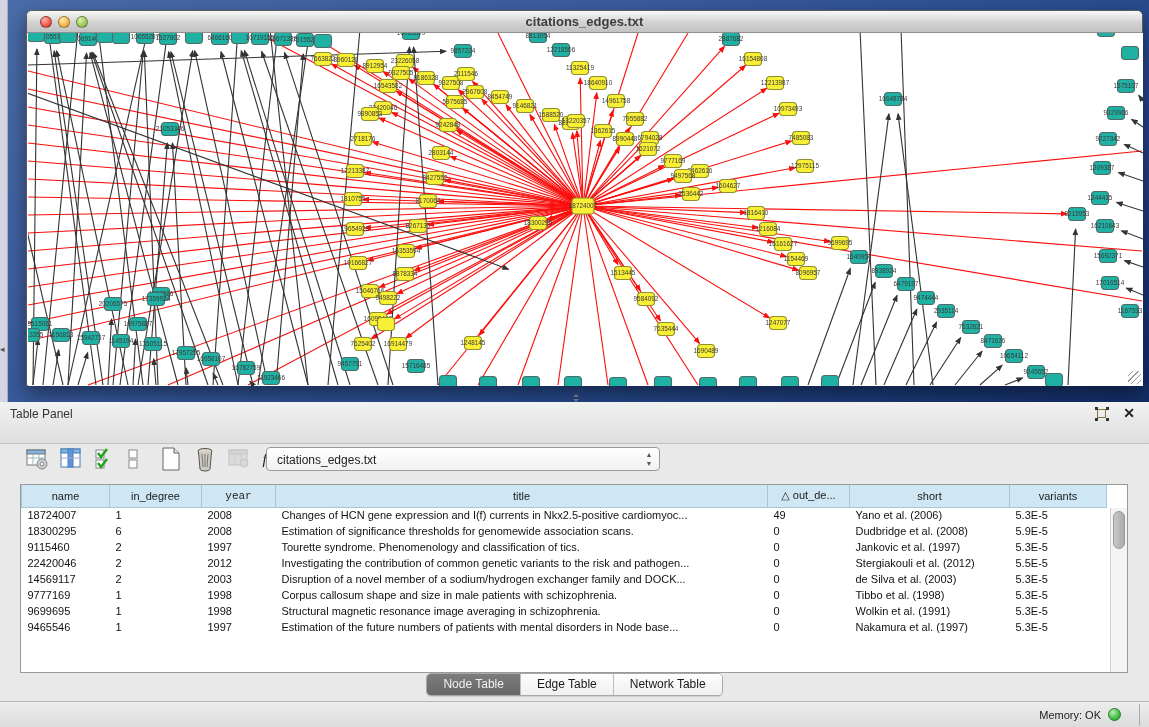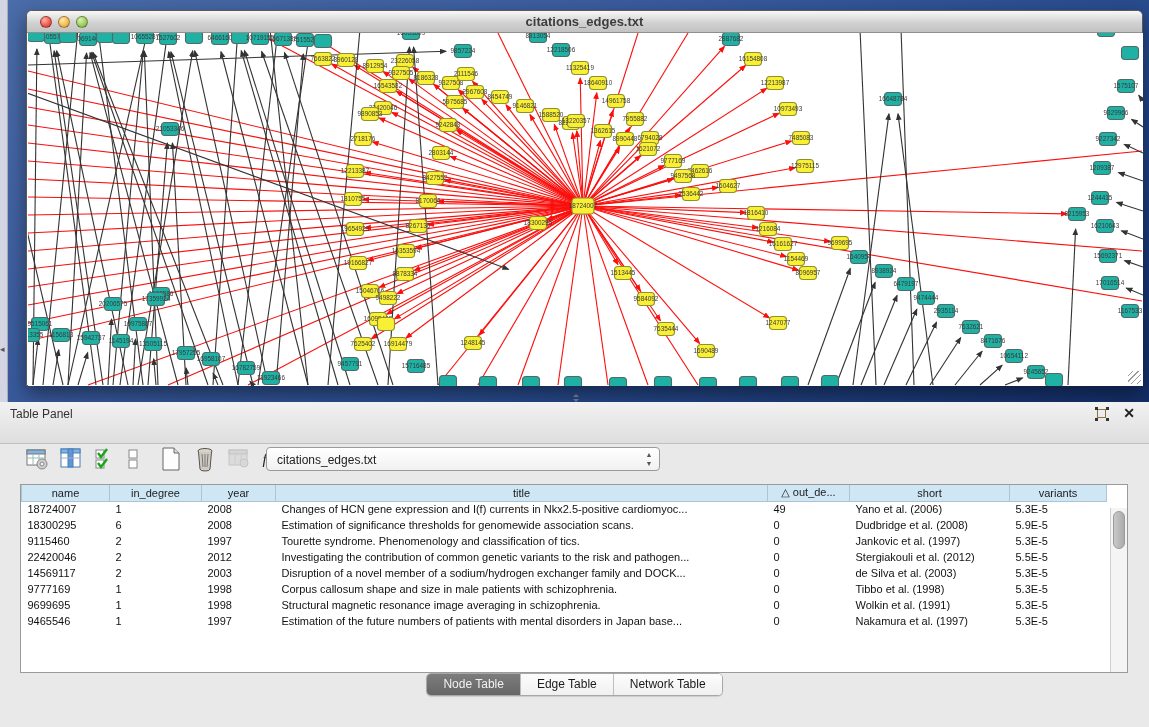--- a/index.html
+++ b/index.html
@@ -44,21 +44,21 @@
   .tool { width:30px; height:30px; margin-right:4px; display:flex; align-items:center; justify-content:center; cursor:pointer; }
   .tool svg { display:block; }
   .fx { font-family:"Liberation Serif",serif; font-style:italic; font-size:15px; color:#222; }
   #table-select { position:absolute; left:266px; top:45px; width:394px; height:24px; background:linear-gradient(#fff,#f1f1f1);
                   border:1px solid #9a9a9a; border-radius:4px; font-size:12px; color:#222; cursor:pointer; }
   #table-select .val { position:absolute; left:10px; top:5px; }
   #table-select .stepper { position:absolute; right:4px; top:2px; width:12px; font-size:7px; color:#555; line-height:9px; text-align:center; }
 
   #table-wrap { position:absolute; left:20px; top:82px; width:1108px; height:189px; background:#fff; border:1px solid #9a9a9a; overflow:hidden; }
   table#node-table { border-collapse:collapse; table-layout:fixed; width:1085px; font-size:11px; }
-  #node-table th { height:16px; background:#cfe7f5; border:1px solid #aac6d6; border-top:none; font-weight:normal; color:#1b1b1b; text-align:center; overflow:hidden; white-space:nowrap; cursor:pointer; }
+  #node-table th { height:22px; background:#cfe7f5; border:1px solid #aac6d6; border-top:none; font-weight:normal; color:#1b1b1b; text-align:center; overflow:hidden; white-space:nowrap; cursor:pointer; }
   #node-table td { height:16px; padding:0 4px 0 6px; color:#111; white-space:nowrap; overflow:hidden; text-overflow:clip; }
   #node-table tr.datarow { cursor:default; }
   #vscroll { position:absolute; right:0; top:23px; bottom:0; width:17px; background:#f4f4f4; border-left:1px solid #d0d0d0; }
   #vscroll .thumb { position:absolute; left:2px; top:3px; width:12px; height:38px; background:linear-gradient(90deg,#c9c9c9,#ababab); border-radius:6px; border:1px solid #9a9a9a; }
 
   #tabbar { position:absolute; left:0; top:271px; width:1149px; height:22px; text-align:center; }
   .seg { display:inline-flex; border:1px solid #a8a8a8; border-radius:5px; overflow:hidden; background:#fbfbfb; box-shadow:0 1px 1px rgba(0,0,0,.12); }
   .seg .tab { padding:3px 16px 4px; font-size:12px; color:#1a1a1a; border-right:1px solid #bdbdbd; cursor:pointer; background:linear-gradient(#fdfdfd,#f0f0f0); }
   .seg .tab:last-child { border-right:none; }
   .seg .tab.active { background:linear-gradient(#7d7d7d,#666); color:#f2f2f2; }
@@ -886,21 +886,21 @@
       <span class="val">citations_edges.txt</span>
       <span class="stepper">▲<br>▼</span>
     </div>
 
     <div id="table-wrap">
       <table id="node-table">
         <thead>
             <tr id="hdr-row">
               <th style="width: 88px;">name</th>
               <th style="width: 92px;">in_degree</th>
-              <th style="width: 74px;">year</th>
+              <th style="width: 74px; font-family: Liberation Mono, monospace;">year</th>
               <th style="width: 492px;">title</th>
               <th style="width: 82px;">△ out_de...</th>
               <th style="width: 160px;">short</th>
               <th style="width: 97px;">variants</th>
             </tr>
           </thead>
         <tbody id="tbody">
             <tr class="datarow">
               <td>18724007</td>
               <td>1</td>
@@ -961,32 +961,39 @@
               <td>1998</td>
               <td>Structural magnetic resonance image averaging in schizophrenia.</td>
               <td>0</td>
               <td>Wolkin et al. (1991)</td>
               <td>5.3E-5</td>
             </tr>
             <tr class="datarow">
               <td>9465546</td>
               <td>1</td>
               <td>1997</td>
-              <td>Estimation of the future numbers of patients with mental disorders in Japan base...</td>
+              <td>Estimation of the future numbers of patients with mental disorders in Node base...</td>
               <td>0</td>
               <td>Nakamura et al. (1997)</td>
               <td>5.3E-5</td>
             </tr>
           </tbody>
       </table>
       <div id="vscroll">
           <div class="thumb"></div>
         </div>
     </div>
 
     <div id="tabbar"><span class="seg" id="seg">
           <span class="tab active">Node Table</span>
           <span class="tab">Edge Table</span>
           <span class="tab">Network Table</span>
         </span></div>
 
+    <div id="statusbar">
+      <span id="memory">
+        <span>Memory: OK</span>
+        <span class="led"></span>
+      </span>
+      <span id="status-div"></span>
+    </div>
   </div>
 </div>
 
 </body></html>

